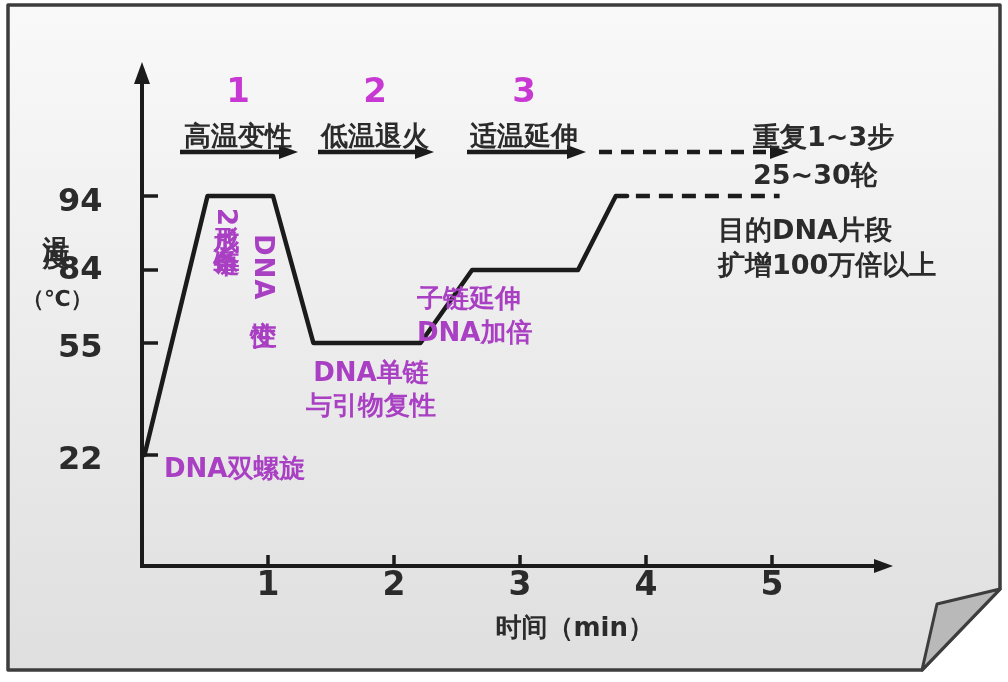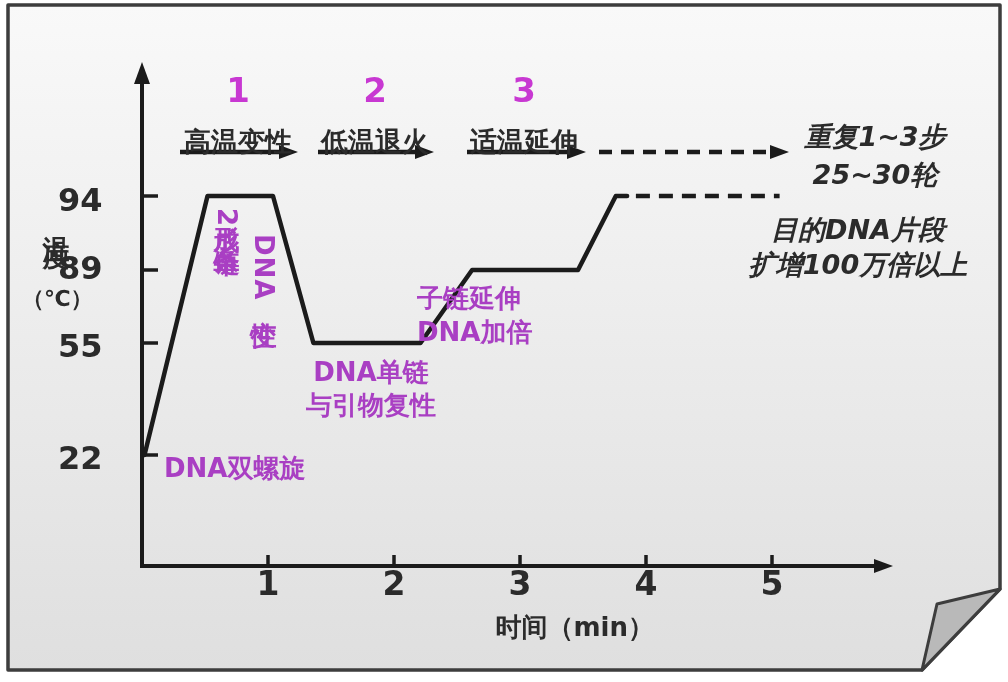--- a/index.html
+++ b/index.html
@@ -10,22 +10,22 @@
   }
   svg{position:absolute;left:0;top:0;}
   .txt{position:absolute;color:var(--text);font-weight:700;white-space:nowrap;}
   .ytick{left:58px;width:76px;text-align:left;font-size:32px;line-height:34px;font-weight:600;}
   .xtick{width:60px;text-align:center;font-size:33px;line-height:36px;top:566px;font-weight:600;}
   .ylab{left:38px;top:214px;writing-mode:vertical-rl;text-orientation:mixed;font-size:27px;letter-spacing:5px;}
   .yunit{left:22px;top:284px;width:68px;text-align:center;font-size:22px;letter-spacing:0px;}
   .xlab{left:394px;top:611px;width:260px;text-align:right;font-size:26px;line-height:32px;}
   .stepblock{position:absolute;width:170px;text-align:center;top:72px;}
   .stepnum{font-size:34px;line-height:36px;color:var(--stepnum);font-weight:700;}
-  .steplab{font-size:27px;line-height:30px;color:var(--text);font-weight:700;margin-top:19px;}
-  .note{text-align:center;color:var(--text);font-style:italic;}
+  .steplab{font-size:27px;line-height:30px;color:var(--text);font-weight:700;margin-top:13px;}
+  .note{text-align:left;color:var(--text);}
   .repeatnote{left:753px;top:118px;width:244px;font-size:27px;line-height:38px;}
   .resultnote{left:718px;top:212px;width:280px;font-size:27px;line-height:35px;}
   .mag{color:var(--magenta);}
   .vtext{writing-mode:vertical-rl;text-orientation:mixed;font-size:26px;line-height:30px;letter-spacing:1px;}
   .anneal{left:246px;top:356px;width:250px;text-align:center;font-size:26px;line-height:33px;}
   .extend{left:417px;top:281px;width:220px;font-size:26px;line-height:34px;}
   .helix{left:164px;top:451px;font-size:26px;}
 </style>
 </head>
 <body>
@@ -71,21 +71,21 @@
     <g id="profile-group">
         <polyline points="144.5,455 207.5,196 273.0,196 313.4,343 420.5,343 472.1,270 578.0,270 615.8,196 627.1,196" fill="none" stroke="#1b1b1b" stroke-width="4.5" stroke-linejoin="round" stroke-linecap="round"></polyline>
         <polyline points="635.9,196 779.6,196" fill="none" stroke="#1b1b1b" stroke-width="4.5" stroke-linejoin="round" stroke-linecap="butt" stroke-dasharray="14 9"></polyline>
       </g>
   </svg>
 
   <div class="txt ylab">温度</div>
   <div class="txt yunit">（℃）</div>
 
   <div class="txt ytick" style="top:183px">94</div>
-  <div class="txt ytick" style="top:251px">89</div>
+  <div class="txt ytick" style="top:251px">84</div>
   <div class="txt ytick" style="top:329px">55</div>
   <div class="txt ytick" style="top:441px">22</div>
 
   <div class="txt xtick" style="left:238px">1</div>
   <div class="txt xtick" style="left:364px">2</div>
   <div class="txt xtick" style="left:490px">3</div>
   <div class="txt xtick" style="left:616px">4</div>
   <div class="txt xtick" style="left:742px">5</div>
 
   <div class="txt xlab">时间（min）</div>

